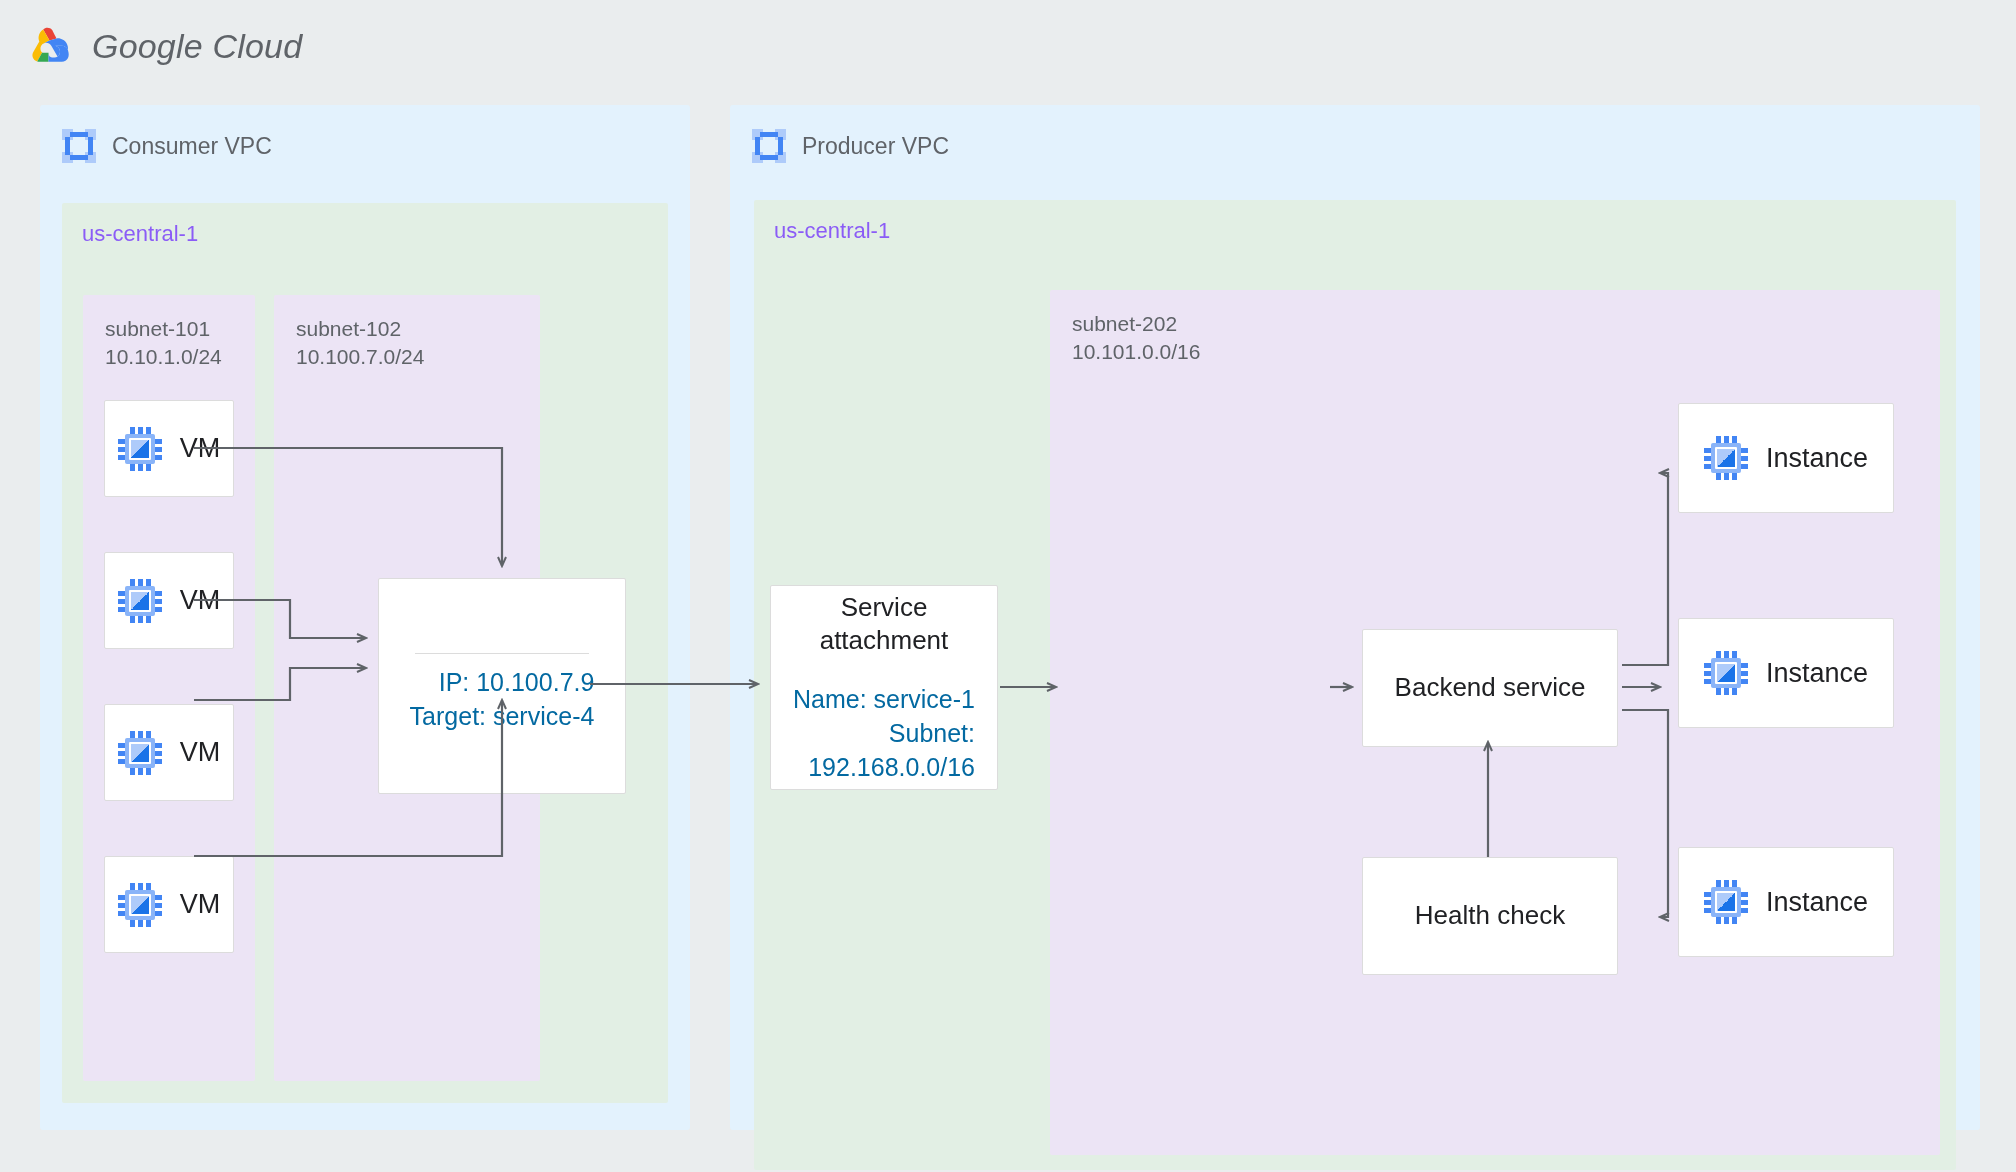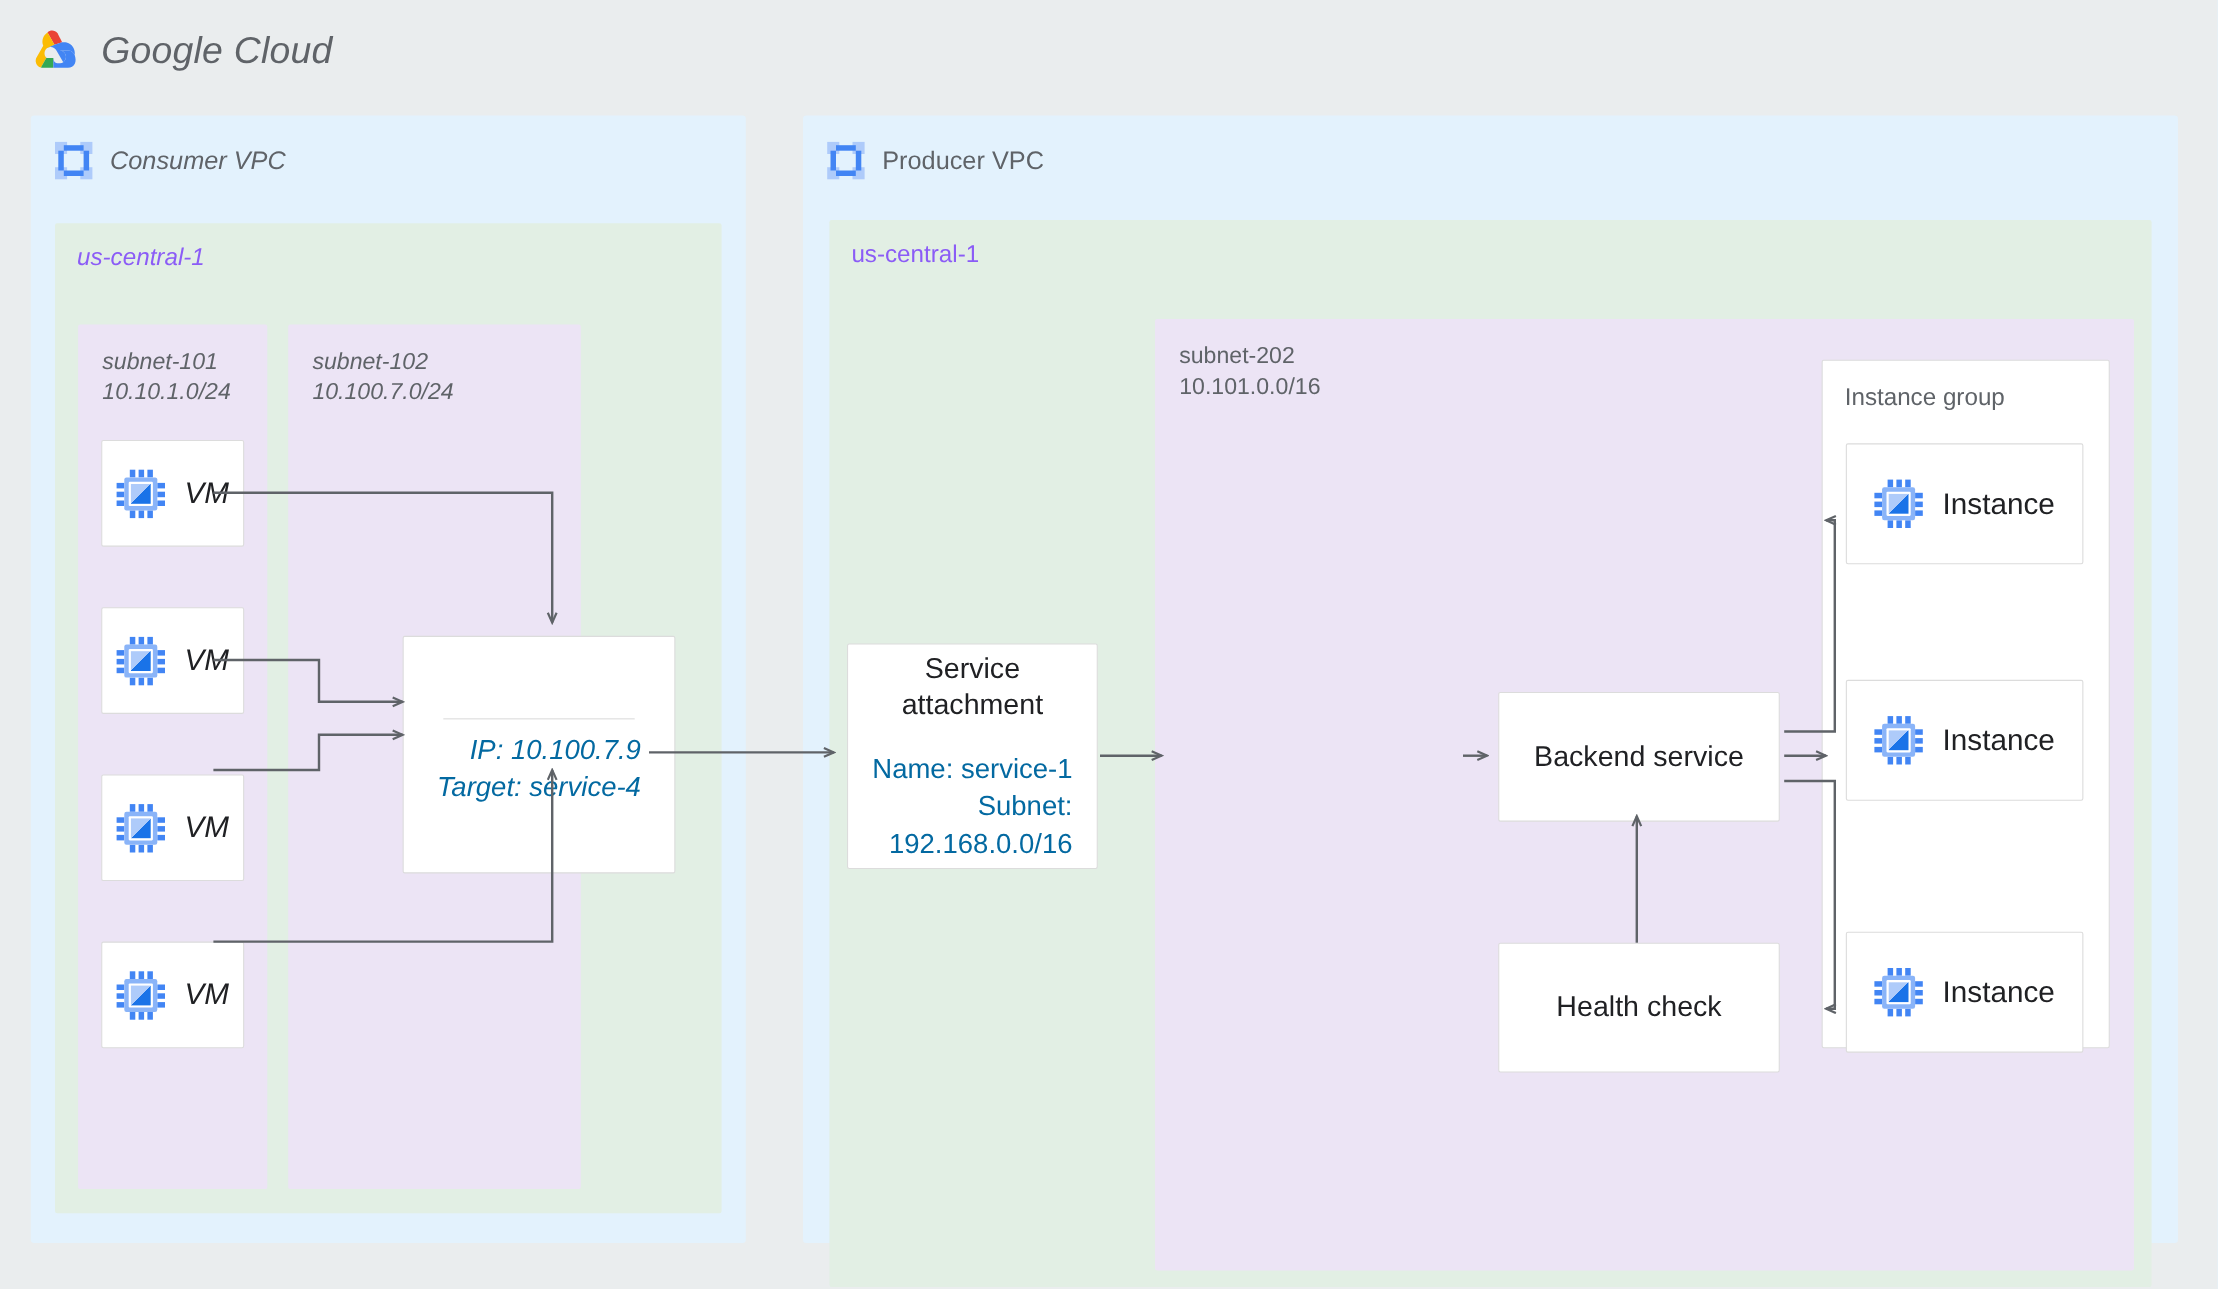--- a/index.html
+++ b/index.html
@@ -70,21 +70,21 @@
         <path d="M28.5 14.5 L24.3 6.2 C22.0 3.2 17.6 3.0 15.2 5.6 L21.5 16.6 Z" fill="#ea4335"></path>
         <path d="M21.5 16.6 L15.2 5.6 C11.2 8.0 9.5 13.2 11.3 17.6 L5.6 27.5 C3.0 31.0 5.0 36.4 9.2 37.4 L14.2 28.6 C11.8 26.4 11.9 22.0 14.6 19.9 Z" fill="#fbbc04"></path>
         <path d="M9.2 37.4 C9.9 37.6 10.6 37.7 11.4 37.7 L20.5 37.7 L20.5 28.8 L14.8 28.8 C14.6 28.8 14.4 28.7 14.2 28.6 Z" fill="#34a853"></path>
         <path d="M28.5 14.5 L21.5 16.6 L14.6 19.9 C17.4 17.7 21.6 18.6 23.3 21.8 L29.5 32.6 C31.0 31.5 32.0 29.7 32.0 27.7 C32.0 24.4 29.4 21.8 26.1 21.8 L33.8 21.8 C36.6 21.8 39.0 23.6 39.9 26.1 C40.8 21.0 37.6 16.0 32.6 14.7 C31.2 14.3 29.8 14.2 28.5 14.5 Z" fill="#4285f4"></path>
         <path d="M20.5 28.8 L20.5 37.7 L33.8 37.7 C36.5 37.7 38.9 36.2 40.0 34.0 C41.1 31.8 40.9 29.2 39.9 26.1 C39.0 23.6 36.6 21.8 33.8 21.8 L26.1 21.8 C29.4 21.8 32.0 24.4 32.0 27.7 C32.0 29.7 31.0 31.5 29.5 32.6 C28.7 33.2 27.7 33.5 26.6 33.5 L24.0 33.5 C21.9 33.5 20.5 31.6 20.5 28.8 Z" fill="#4285f4"></path>
       </svg>
     </div>
     <div class="brand-text">Google Cloud</div>
   </div>
 
-  <div class="vpc" style="left:28px;top:105px;width:650px;height:1025px;font-style:italic;">
+  <div class="vpc" style="left:40px;top:105px;width:650px;height:1025px;">
     <div class="vpc-head">
       <div class="vpc-icon">
         <i style="left:0;top:0;width:11px;height:11px;"></i>
         <i style="right:0;top:0;width:11px;height:11px;"></i>
         <i style="left:0;bottom:0;width:11px;height:11px;"></i>
         <i style="right:0;bottom:0;width:11px;height:11px;"></i>
         <b style="left:8px;top:3px;width:18px;height:5px;"></b>
         <b style="left:8px;bottom:3px;width:18px;height:5px;"></b>
         <b style="left:3px;top:8px;width:5px;height:18px;"></b>
         <b style="right:3px;top:8px;width:5px;height:18px;"></b>
@@ -235,23 +235,20 @@
 
 
     <div class="node" style="left:632px;top:752px;width:256px;height:118px;">
       <div class="node-title">Health check</div>
     </div>
 
     <div class="node" style="left:632px;top:524px;width:256px;height:118px;">
       <div class="node-title">Backend service</div>
     </div>
 
-    <div class="igroup" style="left:926px;top:222px;width:260px;height:624px;">
-      <div class="igroup-title">Instance group</div>
-    </div>
 
     <div class="vmnode" style="left:948px;top:298px;width:216px;height:110px;">
       <span class="chip">
         <span class="pin pt" style="left:12px"></span>
           <span class="pin pt" style="left:20px"></span>
           <span class="pin pt" style="left:28px"></span>
         <span class="pin pb" style="left:12px"></span>
           <span class="pin pb" style="left:20px"></span>
           <span class="pin pb" style="left:28px"></span>
         <span class="pin pl" style="top:12px"></span>

